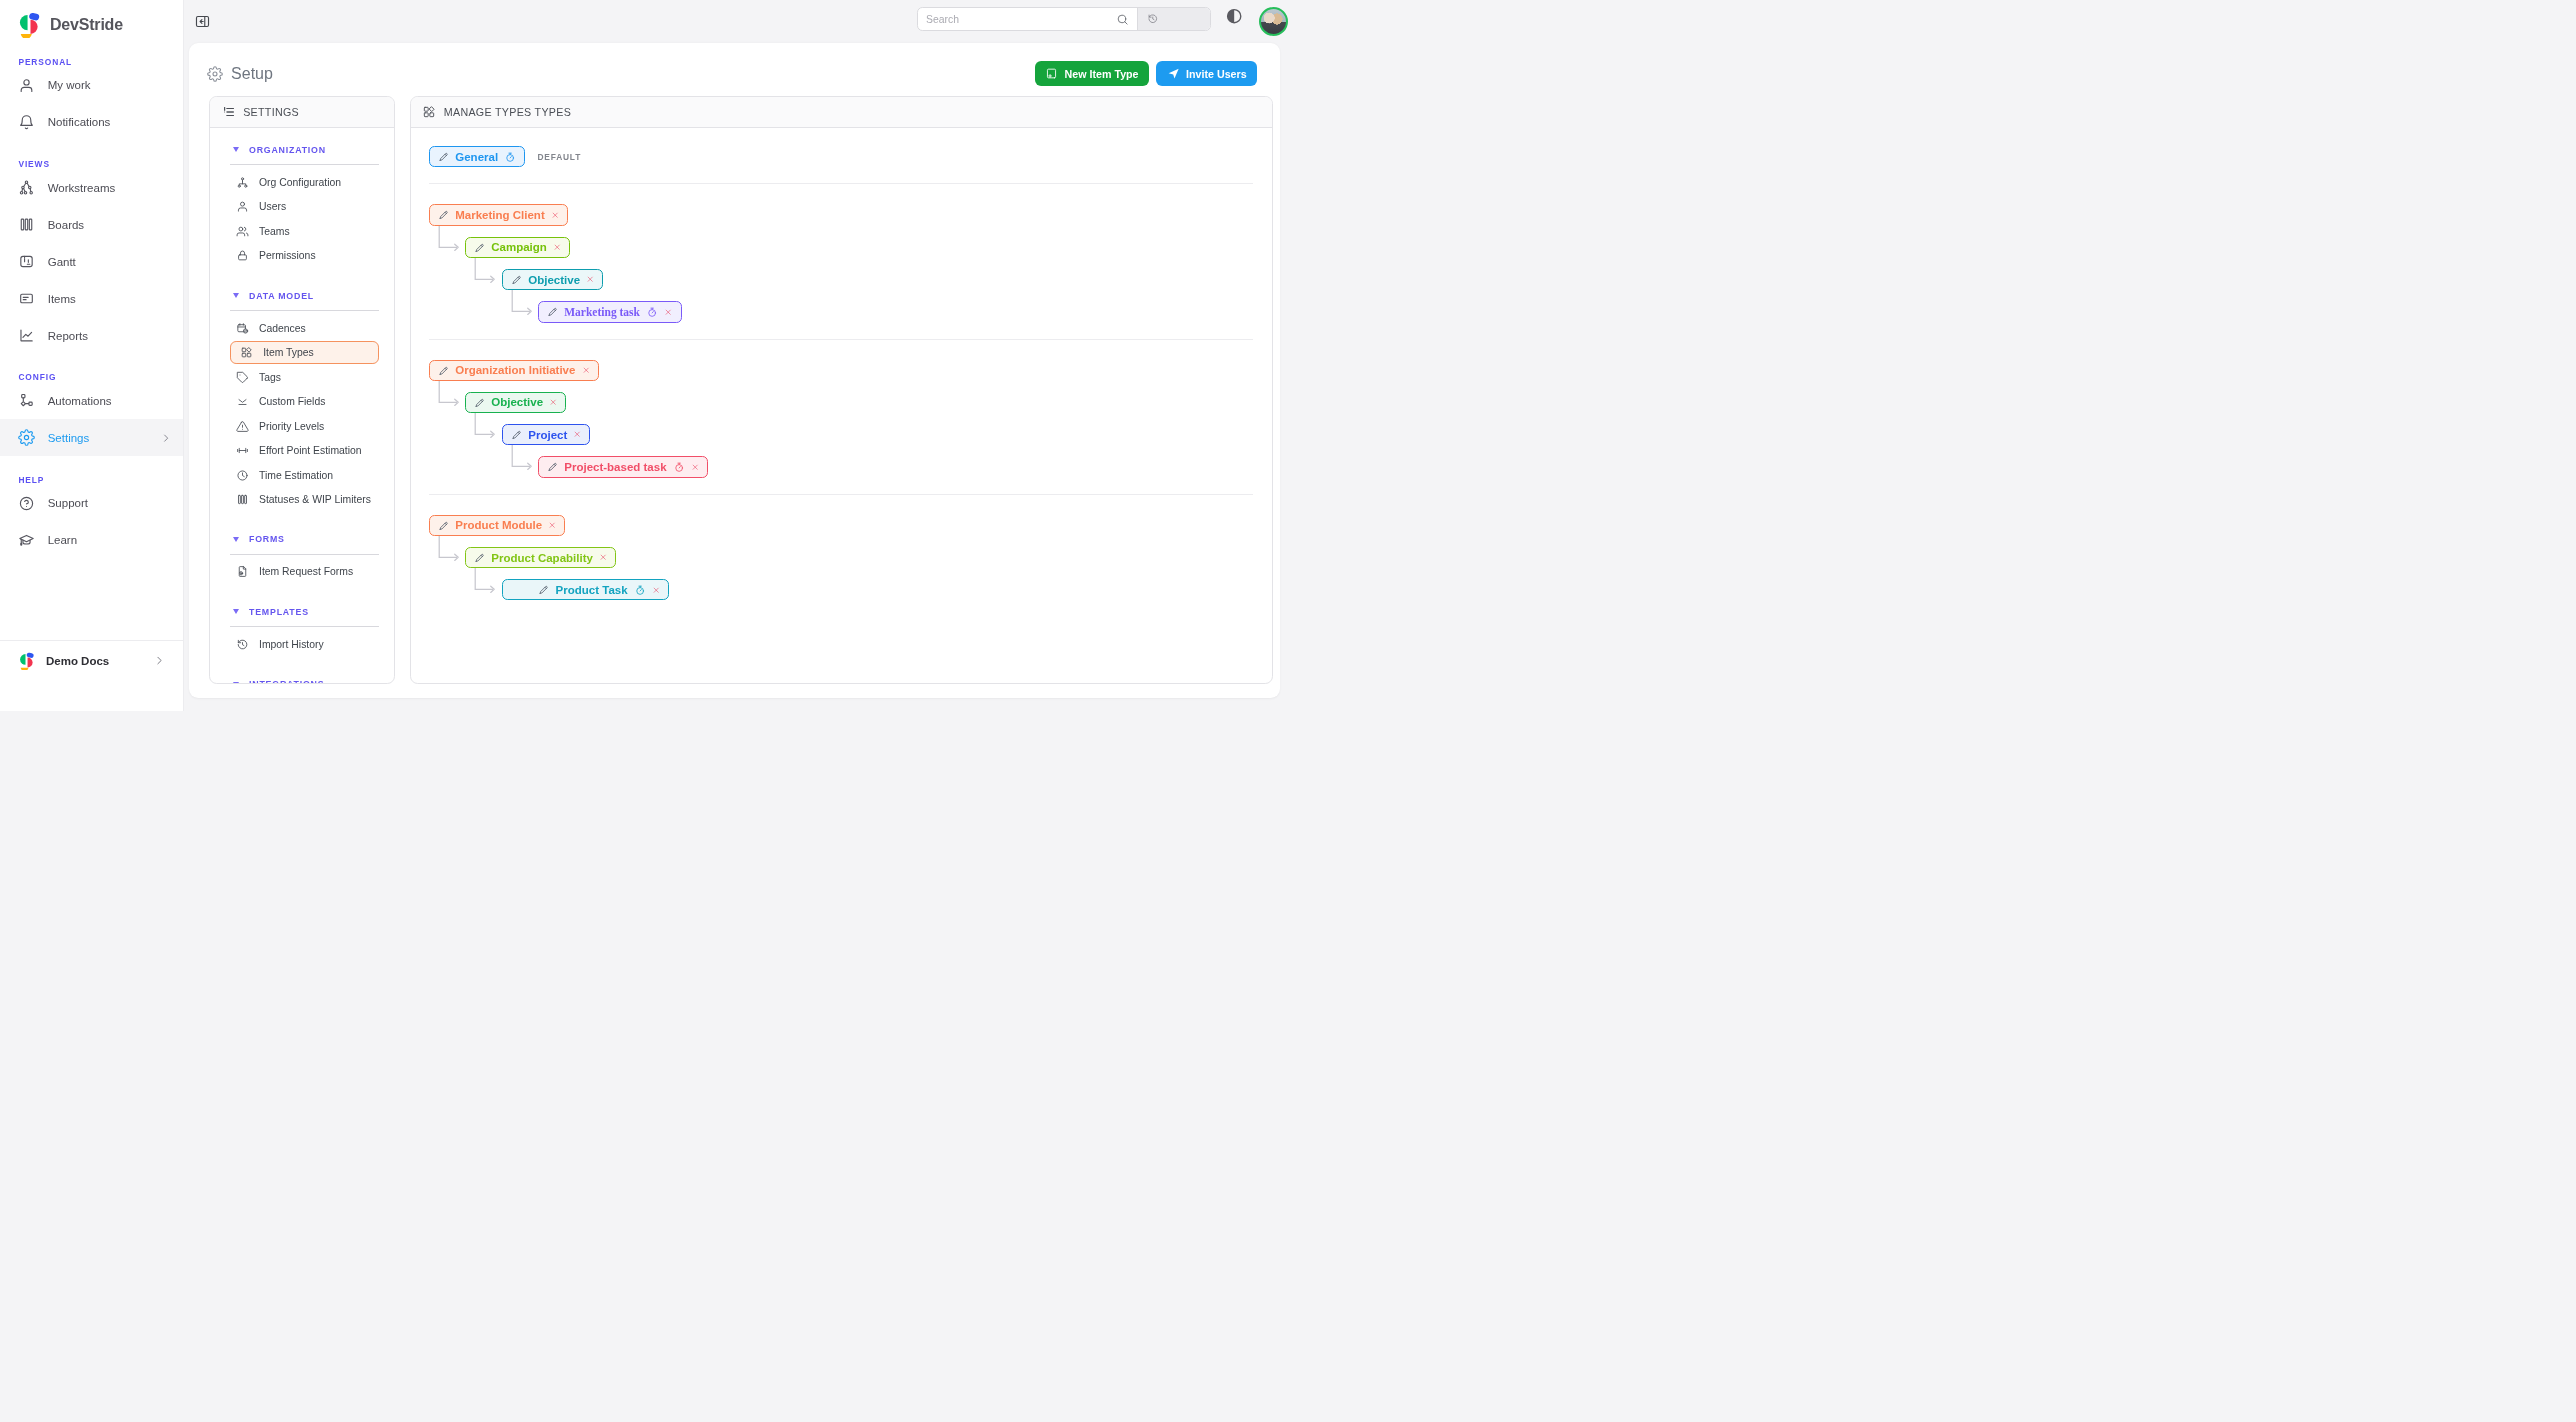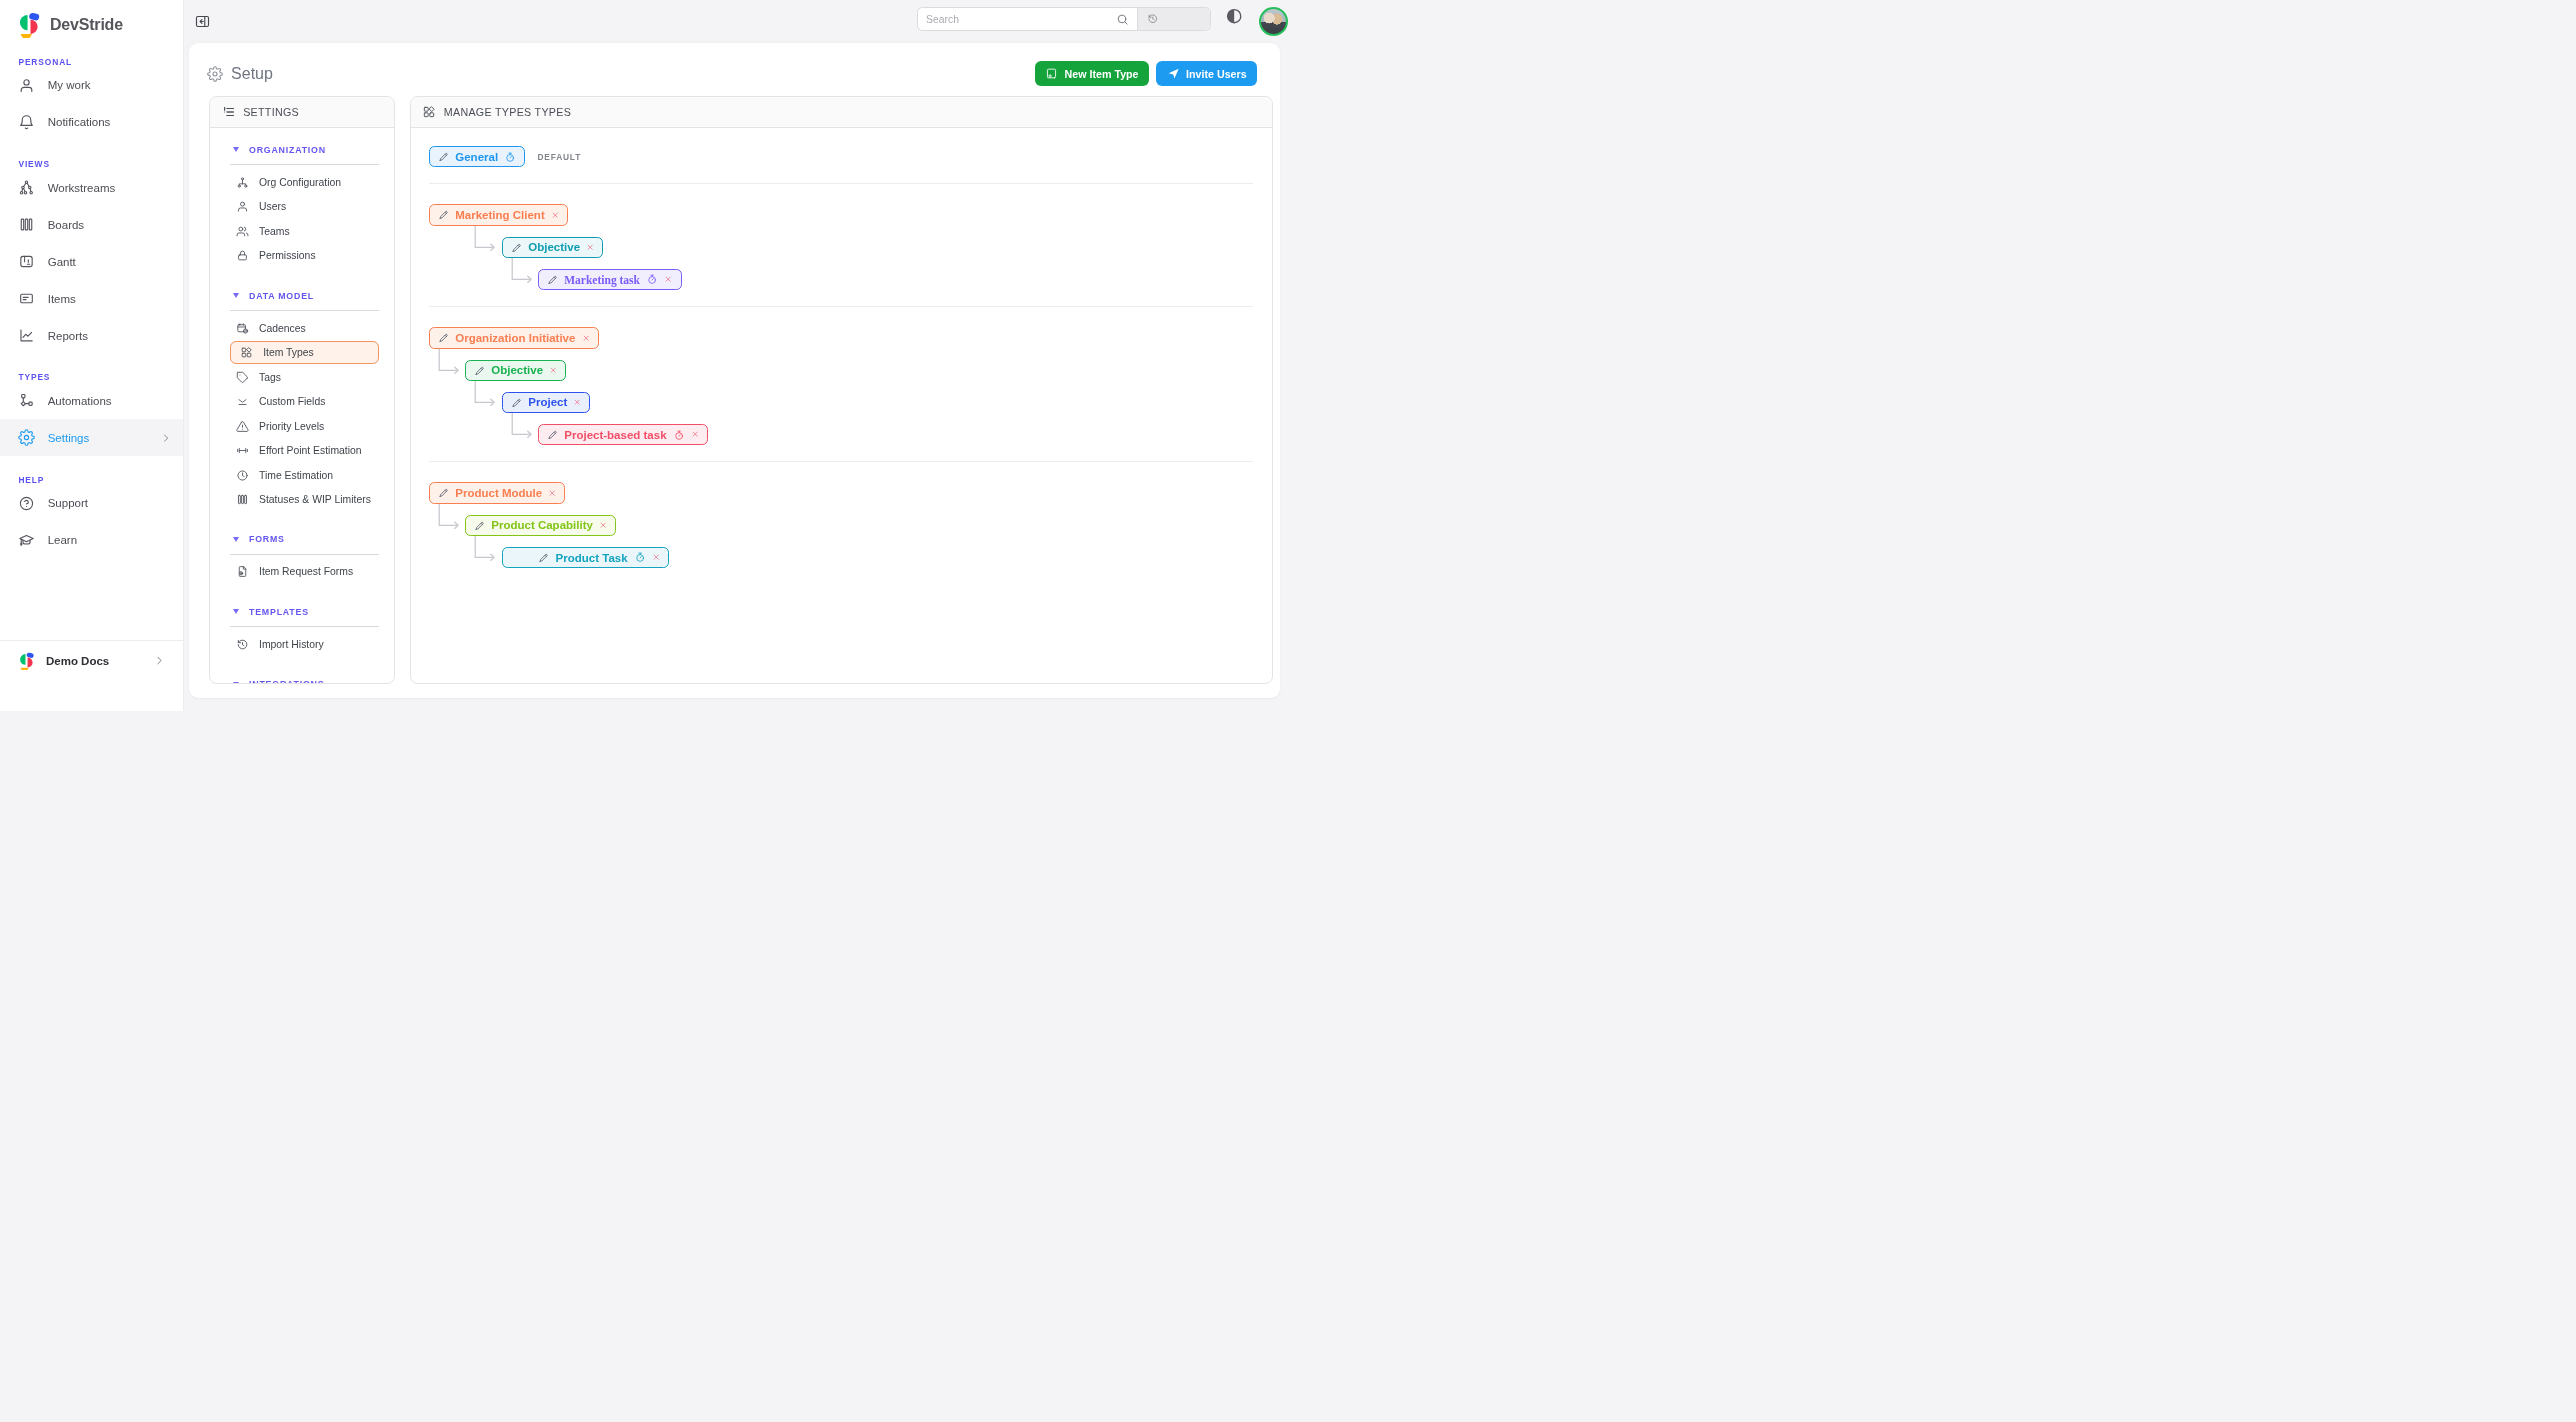--- a/index.html
+++ b/index.html
@@ -155,21 +155,21 @@
       <span>Items</span>
     </div>
     <div class="side-item">
       <svg class="ic sic" width="17" height="17" viewBox="0 0 24 24">
           <path d="M4.2 4.4v14.8a.4.4 0 0 0 .4.4H20"></path>
           <path d="M7 14.6l4-4.2 3.2 2.6 5-5.4"></path>
         </svg>
       <span>Reports</span>
     </div>
 
-    <div class="side-section-label">TYPES</div>
+    <div class="side-section-label">CONFIG</div>
     <div class="side-item">
       <svg class="ic sic" width="17" height="17" viewBox="0 0 24 24">
           <rect x="5.2" y="3.6" width="4.6" height="4.6" rx="1.2"></rect>
           <path d="M7.5 8.2v4.2"></path>
           <path d="M7.5 13.6l2.9 2.9-2.9 2.9-2.9-2.9z"></path>
           <path d="M10.6 16.5h4.6"></path>
           <rect x="15.4" y="14.2" width="4.6" height="4.6" rx="1.2"></rect>
         </svg>
       <span>Automations</span>
     </div>
@@ -479,20 +479,38 @@
                 </svg>
               <span>Marketing Client</span>
               <span class="closex">
                   <svg class="ic" width="8.4" height="8.4" viewBox="0 0 24 24" stroke-width="2.6">
                     <path d="M6 6l12 12M18 6 6 18"></path>
                   </svg>
                 </span>
             </button>
           </div>
           <div class="mt-row">
+            <svg class="conn" style="left:9.2px" viewBox="0 0 36 40">
+                <path d="M1.5 0V27.5H24.5" fill="none" stroke="currentColor" stroke-width="1.6"></path>
+                <path d="M21.5 23.5 26 27.5l-4.5 4" fill="none" stroke="currentColor" stroke-width="1.6" stroke-linecap="round" stroke-linejoin="round"></path>
+              </svg>
+            <button class="pill" style="margin-left: 36px; --c: #76C20A; --bg: #F7FBEB;">
+              <svg class="ic pencil" width="11.5" height="11.5" viewBox="0 0 24 24">
+                  <path d="M4.5 19.5l.9-3.6L16 5.3a2 2 0 0 1 2.8 2.8L8.2 18.7l-3.7.8z"></path>
+                  <path d="M14.6 6.8l2.7 2.7"></path>
+                </svg>
+              <span>Campaign</span>
+              <span class="closex">
+                  <svg class="ic" width="8.4" height="8.4" viewBox="0 0 24 24" stroke-width="2.6">
+                    <path d="M6 6l12 12M18 6 6 18"></path>
+                  </svg>
+                </span>
+            </button>
+          </div>
+          <div class="mt-row">
             <svg class="conn" style="left:45px" viewBox="0 0 36 40">
                 <path d="M1.5 0V27.5H24.5" fill="none" stroke="currentColor" stroke-width="1.6"></path>
                 <path d="M21.5 23.5 26 27.5l-4.5 4" fill="none" stroke="currentColor" stroke-width="1.6" stroke-linecap="round" stroke-linejoin="round"></path>
               </svg>
             <button class="pill" style="margin-left: 73px; --c: #0D9DAE; --bg: #EBF7F9;">
               <svg class="ic pencil" width="11.5" height="11.5" viewBox="0 0 24 24">
                   <path d="M4.5 19.5l.9-3.6L16 5.3a2 2 0 0 1 2.8 2.8L8.2 18.7l-3.7.8z"></path>
                   <path d="M14.6 6.8l2.7 2.7"></path>
                 </svg>
               <span>Objective</span>

